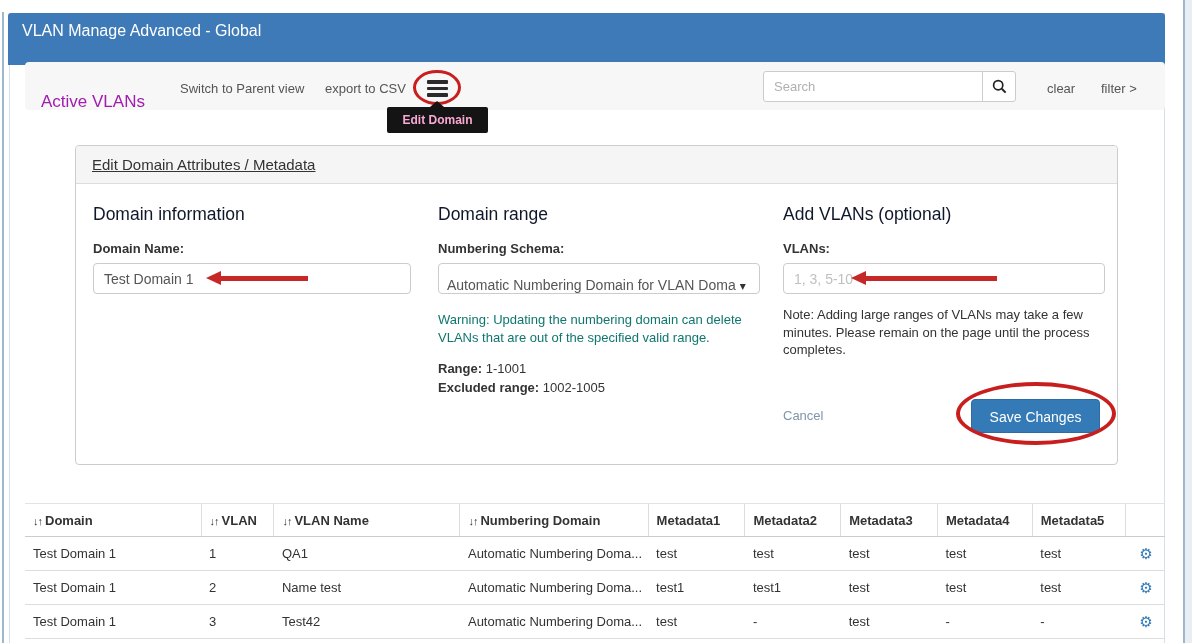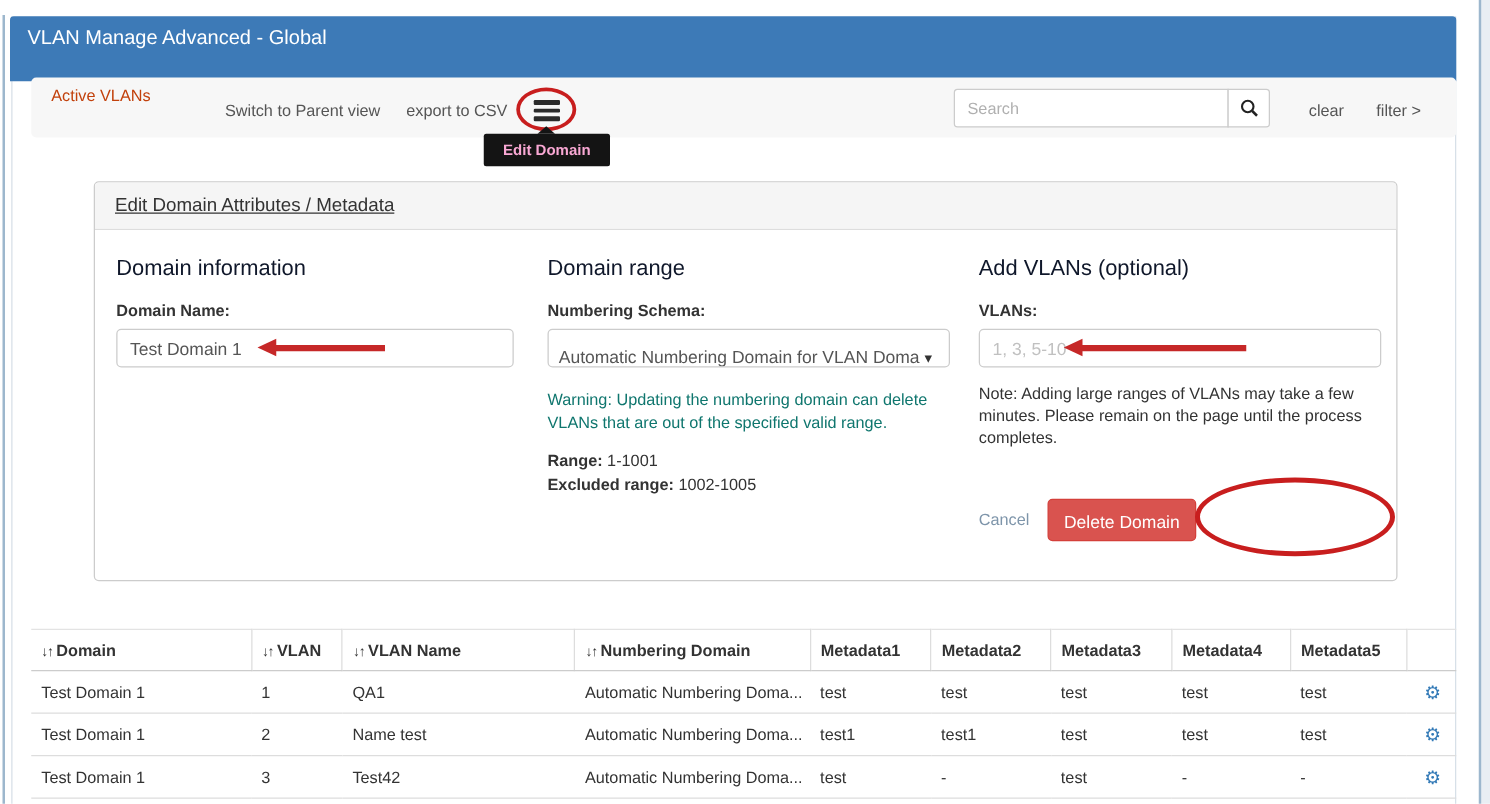--- a/index.html
+++ b/index.html
@@ -14,21 +14,21 @@
                 border-left:1px solid #d7e0e8; border-right:1px solid #d7e0e8; }
 
   
   .appbar { position:absolute; left:8px; top:13px; width:1157px; height:52px;
             background:#3d7ab7; border-radius:3px 3px 0 0; }
   .appbar .title { color:#fff; font-size:16px; line-height:36px; padding-left:14px; }
 
   
   .toolbar { position:absolute; left:25px; top:62px; width:1140px; height:48px;
              background:#f7f7f7; border-radius:4px; }
-  .toolbar .heading { position:absolute; left:16px; top:7px; font-size:13px; color:#c2410c; }
+  .toolbar .heading { position:absolute; left:16px; top:30px; font-size:17px; color:#a21caf; }
   .tb-link { position:absolute; top:19px; font-size:13px; color:#555; cursor:pointer; }
   .tb-switch { left:155px; }
   .tb-export { left:300px; }
   .hamburger { position:absolute; left:402px; top:18px; width:21px; cursor:pointer; }
   .hamburger .bar { height:3.5px; background:#2b2b2b; border-radius:1px; margin-bottom:3px; }
   .annot-circle-menu { position:absolute; left:388px; top:8px; width:48px; height:35px;
              border:3px solid #c81e1e; border-radius:50%; pointer-events:none; }
   .searchbox { position:absolute; left:738px; top:9px; width:220px; height:31px;
                border:1px solid #ccc; border-radius:3px 0 0 3px; background:#fff;
                font-size:13px; color:#555; padding:0 10px; outline:none; }
@@ -172,21 +172,21 @@
   <div class="annot-arrow arrow1">
     <div class="head"></div>
       <div class="shaft"></div>
   </div>
   <div class="annot-arrow arrow2">
     <div class="head"></div>
       <div class="shaft"></div>
   </div>
 
   <div class="cancel-link">Cancel</div>
-  <div class="btn btn-danger">Delete Domain</div>
+  <div class="btn btn-primary">Save Changes</div>
   <div class="annot-circle-save"></div>
 </div>
 
 <table class="vlan-table">
   <colgroup>
     <col style="width:177px">
       <col style="width:73px">
       <col style="width:187px">
       <col style="width:185px">
     <col style="width:97px">

